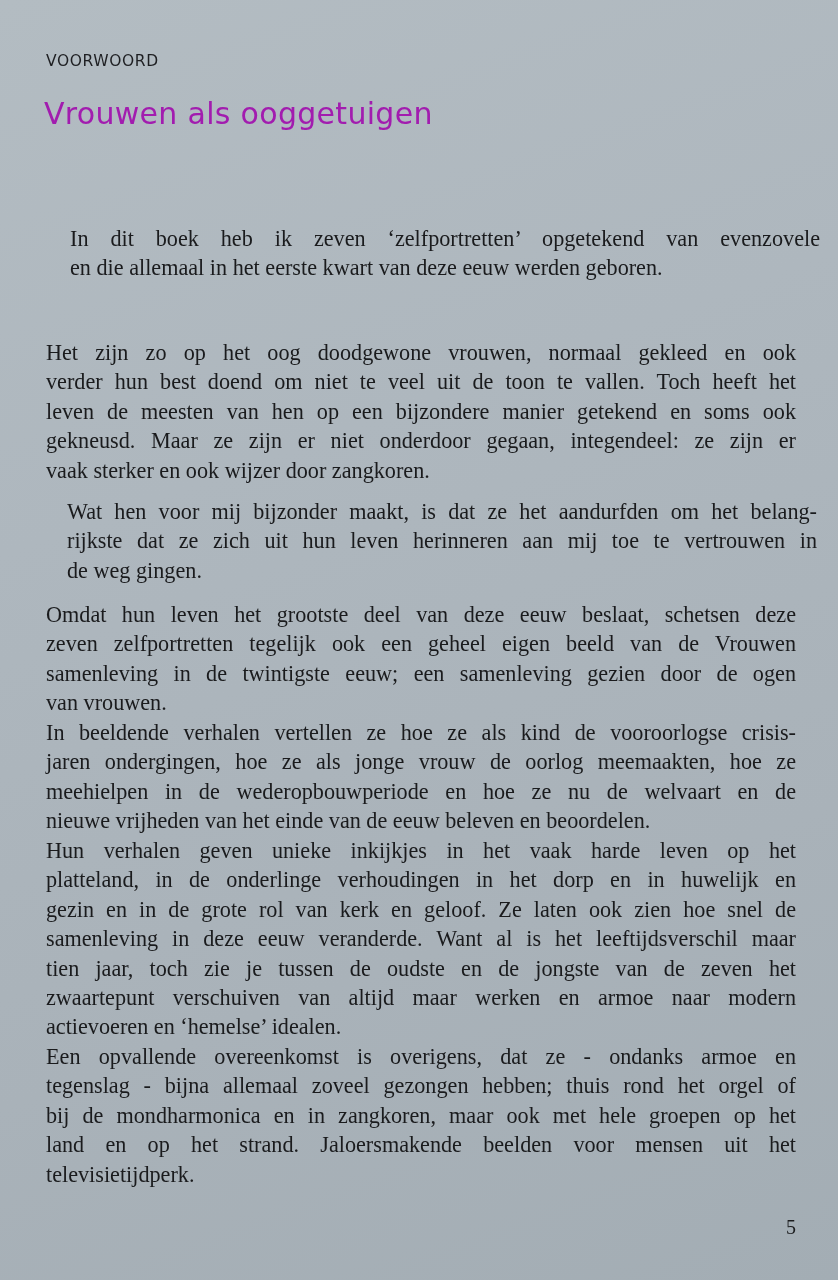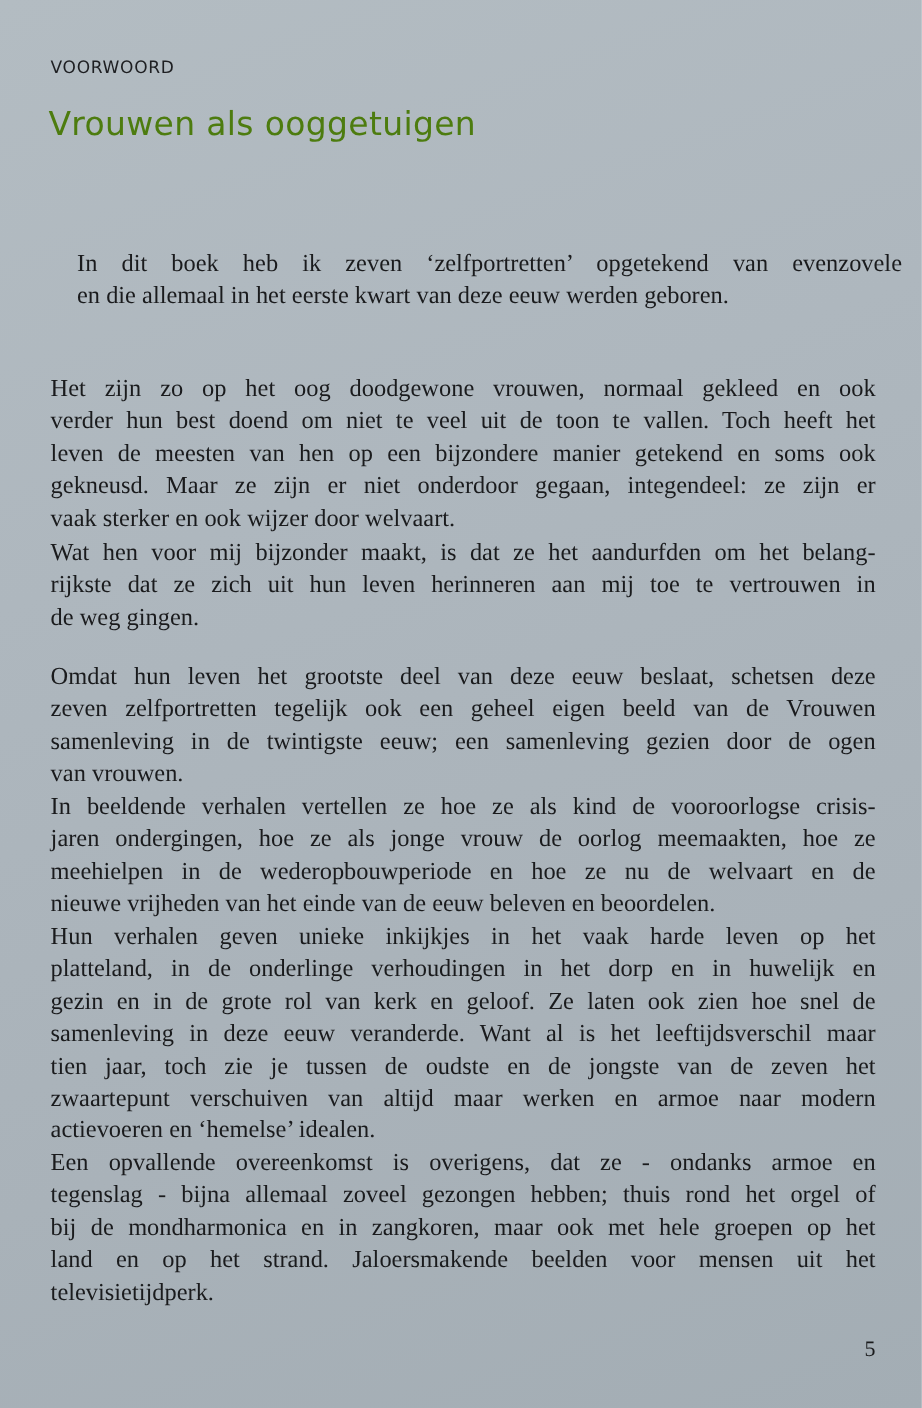--- a/index.html
+++ b/index.html
@@ -30,21 +30,21 @@
       margin: 0;
       font-weight: normal;
     }
     .title {
       position: absolute;
       left: 44px;
       top: 96px;
       font-family: "DejaVu Sans", sans-serif;
       font-size: 30px;
       font-weight: normal;
-      color: #4d7c0f;
+      color: #a21caf;
       margin: 0;
       letter-spacing: 0.3px;
     }
     .body-text {
       position: absolute;
       left: 46px;
       width: 750px;
       font-family: "Liberation Serif", serif;
       font-size: 22.2px;
       line-height: 29.4px;
@@ -89,24 +89,24 @@
   <div class="body-text" style="top:224px;margin-left:24px;">
     <span class="line"><span class="line-inner">In dit boek heb ik zeven ‘zelfportretten’ opgetekend van evenzovele</span></span>
     <span class="line last"><span class="line-inner">en die allemaal in het eerste kwart van deze eeuw werden geboren.</span></span>
   </div>
 
   <div class="body-text" style="top:338px;">
     <span class="line"><span class="line-inner">Het zijn zo op het oog doodgewone vrouwen, normaal gekleed en ook</span></span>
     <span class="line"><span class="line-inner">verder hun best doend om niet te veel uit de toon te vallen. Toch heeft het</span></span>
     <span class="line"><span class="line-inner">leven de meesten van hen op een bijzondere manier getekend en soms ook</span></span>
     <span class="line"><span class="line-inner">gekneusd. Maar ze zijn er niet onderdoor gegaan, integendeel: ze zijn er</span></span>
-    <span class="line last"><span class="line-inner">vaak sterker en ook wijzer door welvaart.</span></span>
+    <span class="line last"><span class="line-inner">vaak sterker en ook wijzer door zangkoren.</span></span>
   </div>
 
-  <div class="body-text" style="top:487px;">
+  <div class="body-text" style="top:497px;margin-left:21px;">
     <span class="line"><span class="line-inner">Wat hen voor mij bijzonder maakt, is dat ze het aandurfden om het belang-</span></span>
     <span class="line"><span class="line-inner">rijkste dat ze zich uit hun leven herinneren aan mij toe te vertrouwen in</span></span>
     <span class="line last"><span class="line-inner">de weg gingen.</span></span>
   </div>
 
   <div class="body-text" style="top:600px;">
     <span class="line"><span class="line-inner">Omdat hun leven het grootste deel van deze eeuw beslaat, schetsen deze</span></span>
     <span class="line"><span class="line-inner">zeven zelfportretten tegelijk ook een geheel eigen beeld van de Vrouwen</span></span>
     <span class="line"><span class="line-inner">samenleving in de twintigste eeuw; een samenleving gezien door de ogen</span></span>
     <span class="line last"><span class="line-inner">van vrouwen.</span></span>

